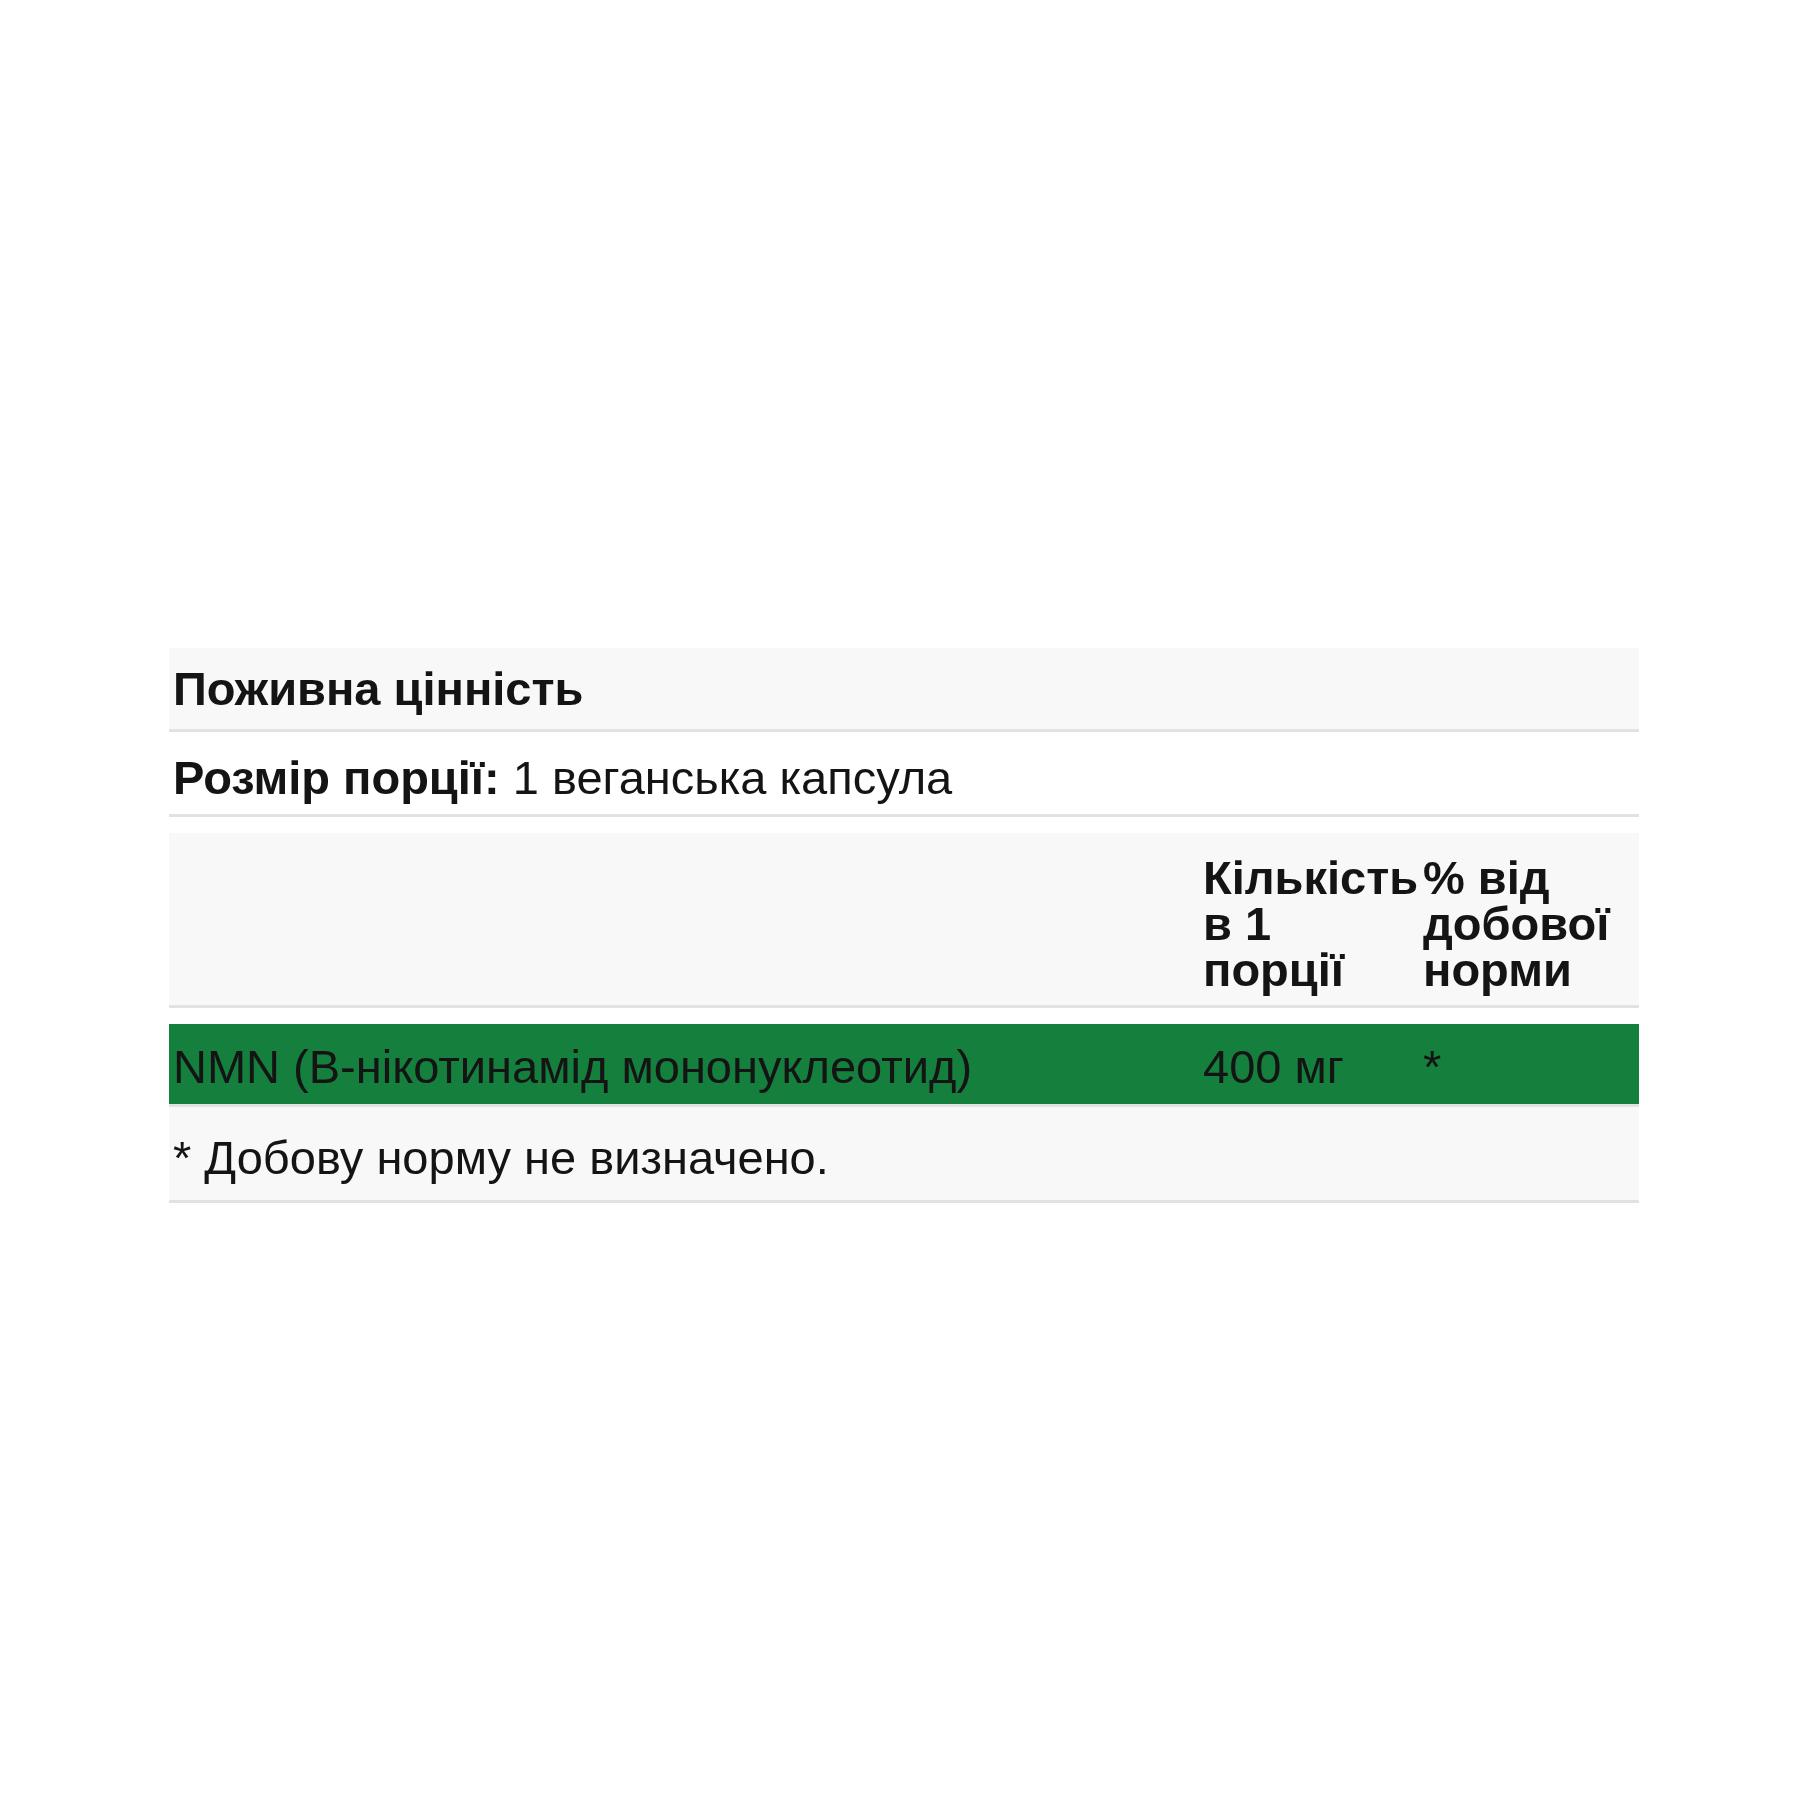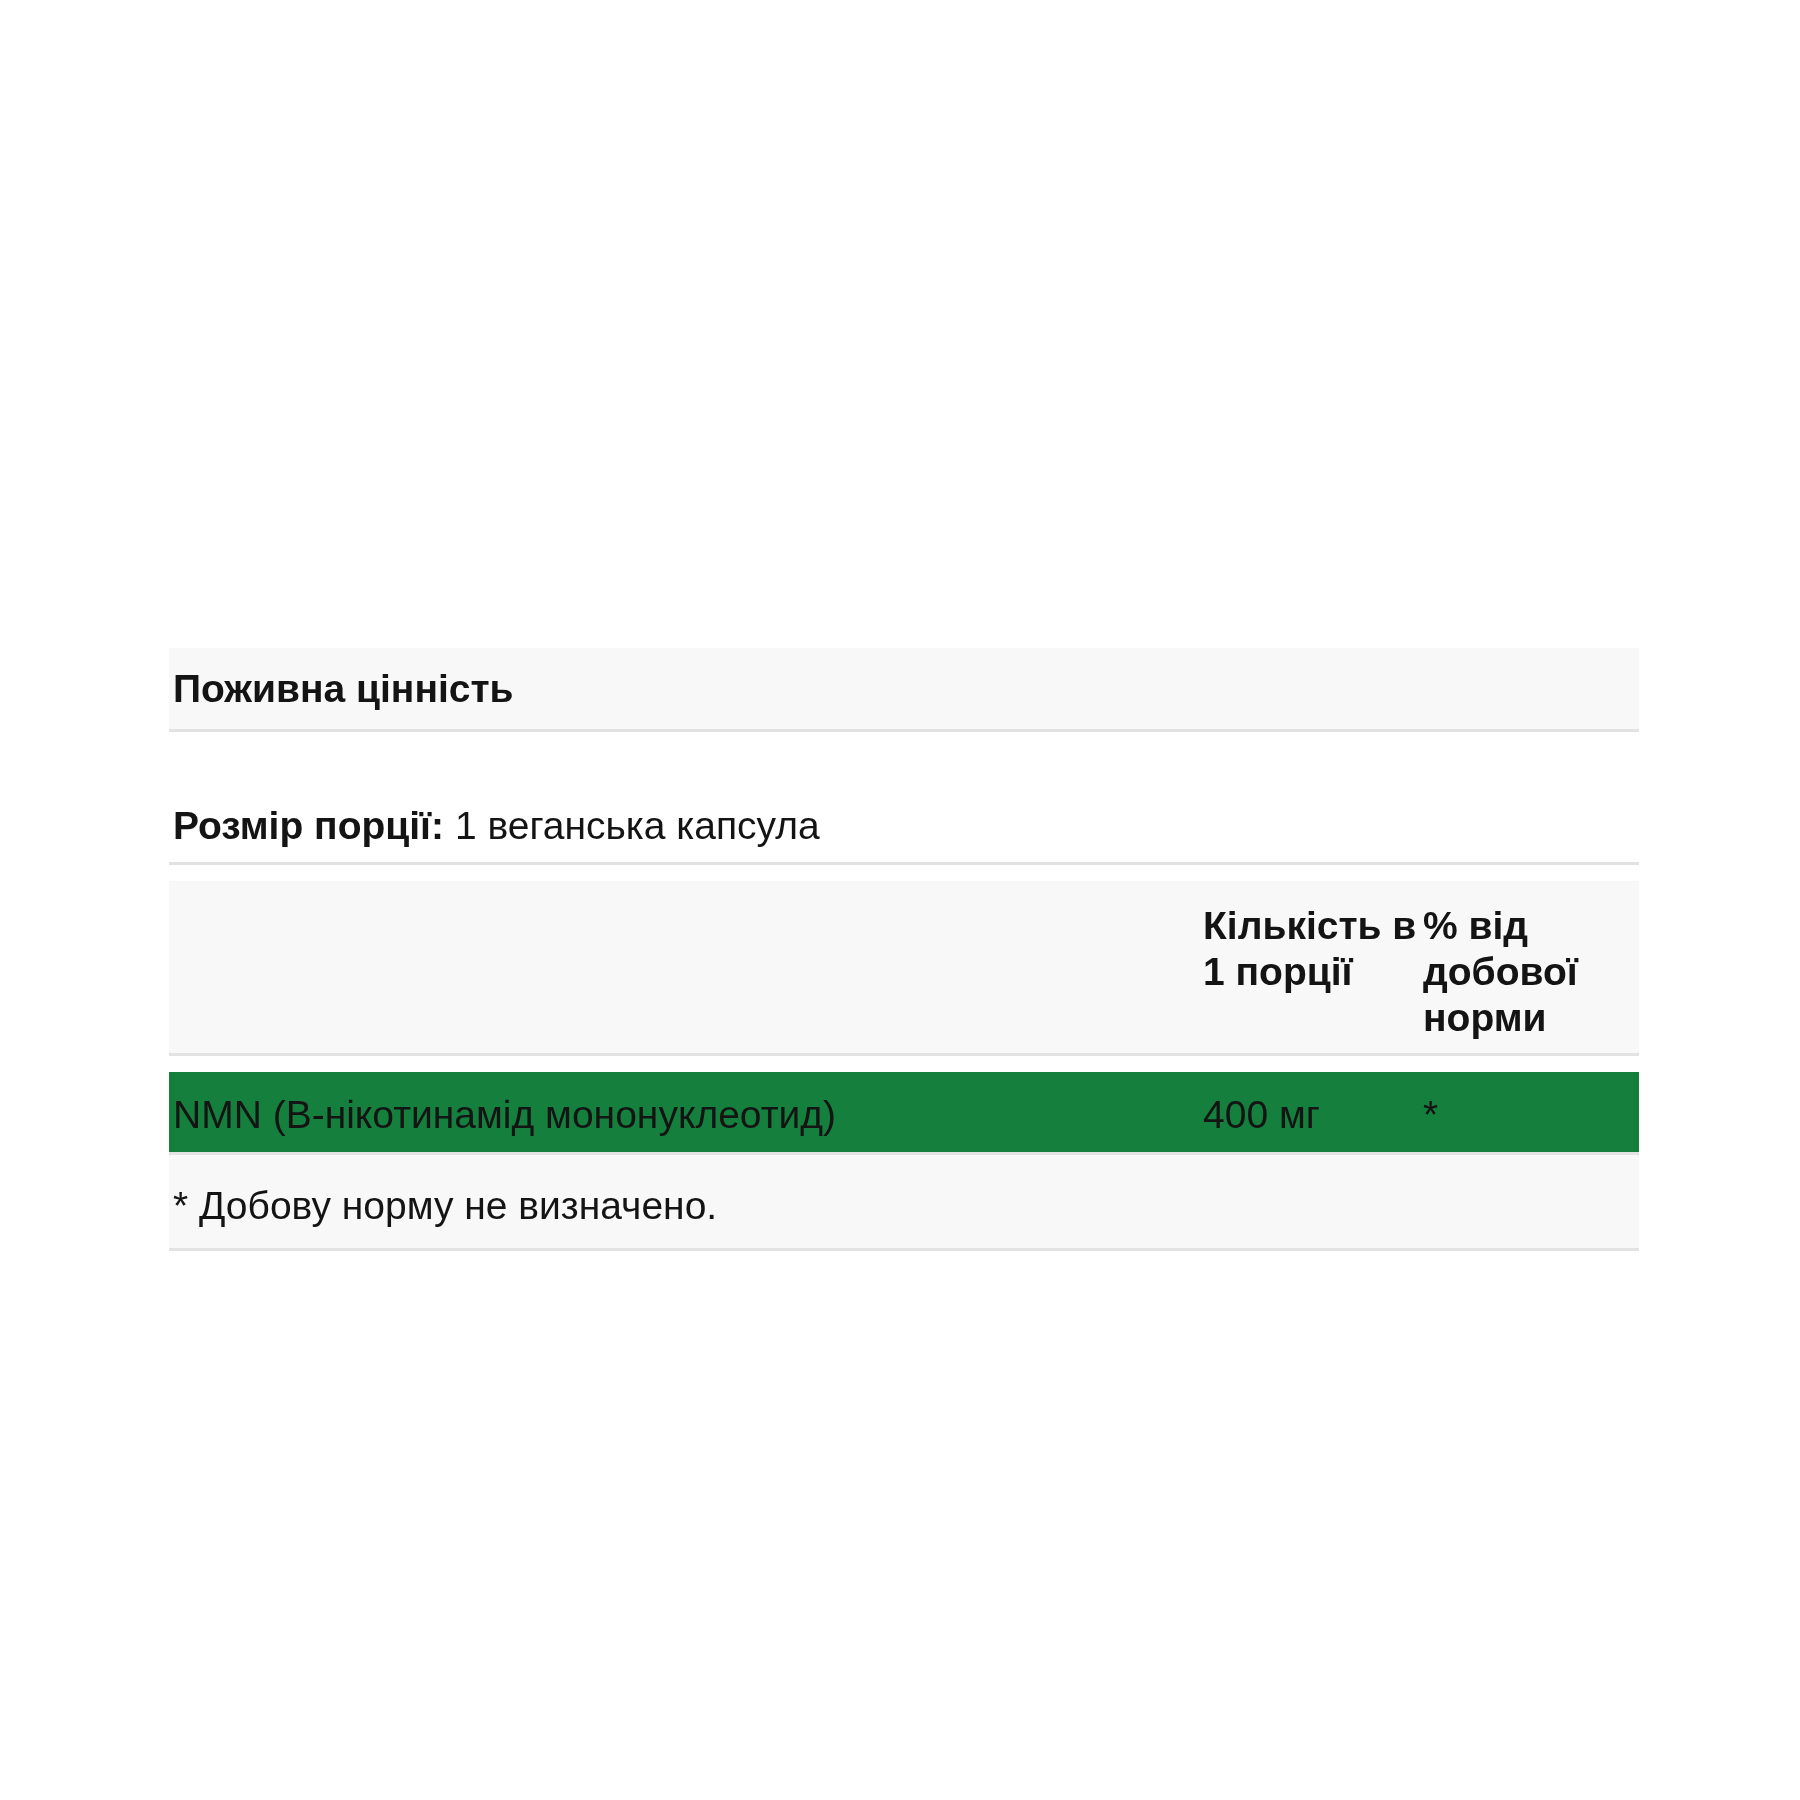--- a/index.html
+++ b/index.html
@@ -11,41 +11,40 @@
     width: 1800px;
     height: 1800px;
     position: relative;
     font-family: "Liberation Sans", sans-serif;
   }
   .nutrition-table {
     position: absolute;
     left: 169px;
     top: 648px;
     width: 1470px;
-    font-size: 39px;
+    font-size: 47px;
     line-height: 46px;
     color: #141414;
     box-sizing: border-box;
   }
   .nutrition-table * { box-sizing: border-box; }
 
   .row {
     width: 100%;
     border-bottom: 3px solid #e2e2e2;
   }
   .band { background: #f8f8f8; }
 
   .row-title {
     padding: 18px 4px 17px 4px;
     font-weight: 700;
   }
   .row-serving {
     padding: 23px 4px 13px 4px;
     background: #ffffff;
-    margin-top: 48px;
   }
   .row-serving .label { font-weight: 700; }
 
   .cols {
     display: grid;
     grid-template-columns: 1030px 220px 220px;
     margin-top: 16px;
   }
   .row-headers {
     padding: 22px 0 12px 0;

